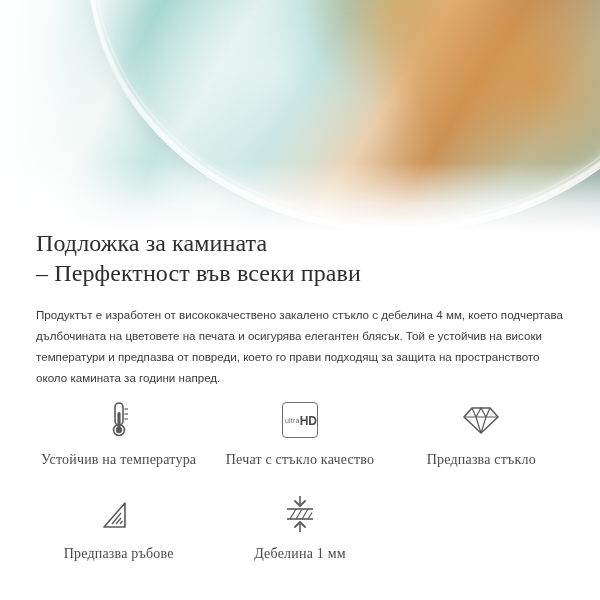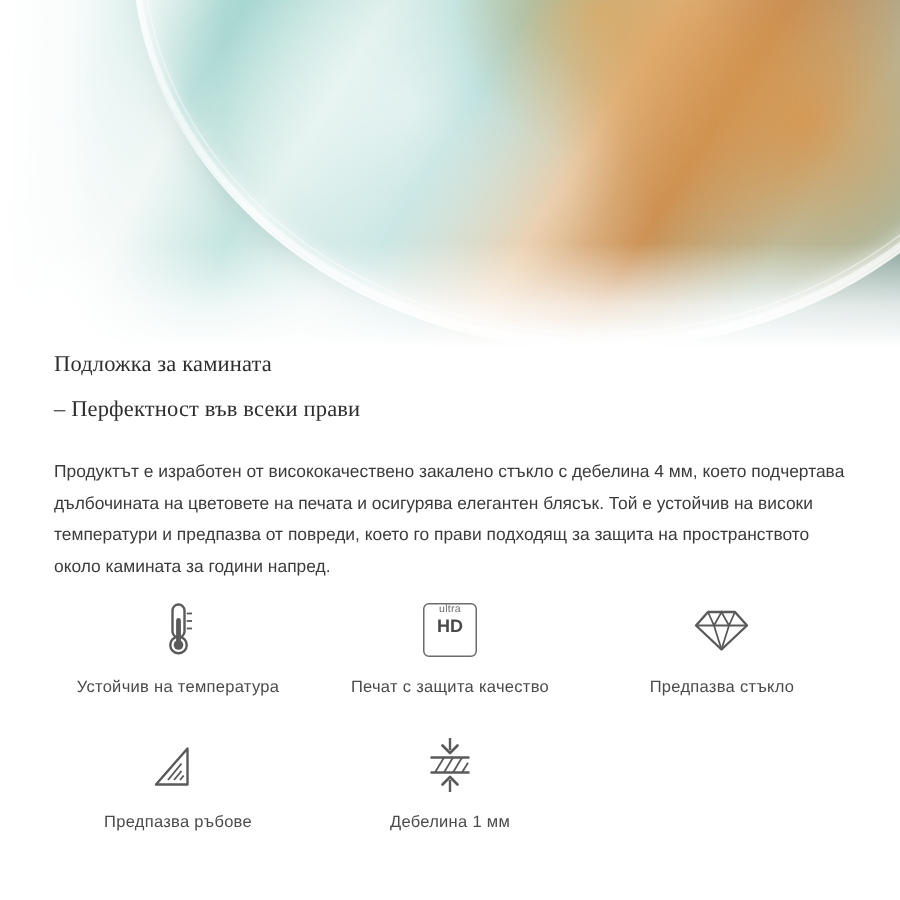--- a/index.html
+++ b/index.html
@@ -130,21 +130,21 @@
   .content {
     position: absolute;
     left: 0;
     top: 228px;
     width: 600px;
   }
   .headline {
     margin: 0;
     padding: 0 36px;
     font-family: "Liberation Serif", serif;
-    font-size: 15px;
+    font-size: 24px;
     line-height: 30px;
     font-weight: 400;
     color: #2d2d2d;
     letter-spacing: 0.1px;
   }
   .headline .line2 {
     display: block;
   }
   .body-copy {
     margin: 16px 0 0 0;
@@ -172,34 +172,35 @@
     justify-content: flex-start;
   }
   .feature-icon {
     height: 44px;
     display: flex;
     align-items: center;
     justify-content: center;
     margin-bottom: 10px;
   }
   .feature-label {
-    font-size: 11px;
+    font-size: 14px;
     color: #4a4a4a;
     text-align: center;
     letter-spacing: 0.2px;
+    font-family: Liberation Serif, serif;
   }
   .hd-box {
     width: 34px;
     height: 34px;
     border: 1.6px solid #6b6b6b;
     border-radius: 4px;
     display: flex;
-    flex-direction: column;
+    flex-direction: row;
     align-items: center;
-    justify-content: flex-start;
+    justify-content: flex-end;
     line-height: 1;
   }
   .hd-top {
     font-size: 7px;
     color: #6b6b6b;
     letter-spacing: 0.2px;
   }
   .hd-bottom {
     font-size: 12px;
     font-weight: bold;
@@ -246,21 +247,21 @@
       <div class="feature-label">Устойчив на температура</div>
     </div>
 
     <div class="feature">
       <div class="feature-icon">
         <div class="hd-box">
           <span class="hd-top">ultra</span>
           <span class="hd-bottom">HD</span>
         </div>
       </div>
-      <div class="feature-label">Печат с защита качество</div>
+      <div class="feature-label">Печат с стъкло качество</div>
     </div>
 
 
     <div class="feature">
       <div class="feature-icon">
         <svg width="38" height="34" viewBox="0 0 38 34" fill="none" aria-hidden="true">
           <path d="M10 5 H28 L36 14 L19 30 L2 14 Z" stroke="#5a5a5a" stroke-width="1.6" fill="none" stroke-linejoin="round"></path>
           <path d="M2 14 H36" stroke="#5a5a5a" stroke-width="1.2"></path>
           <path d="M10 5 L14 14 L19 30" stroke="#5a5a5a" stroke-width="1.2" fill="none"></path>
           <path d="M28 5 L24 14 L19 30" stroke="#5a5a5a" stroke-width="1.2" fill="none"></path>

